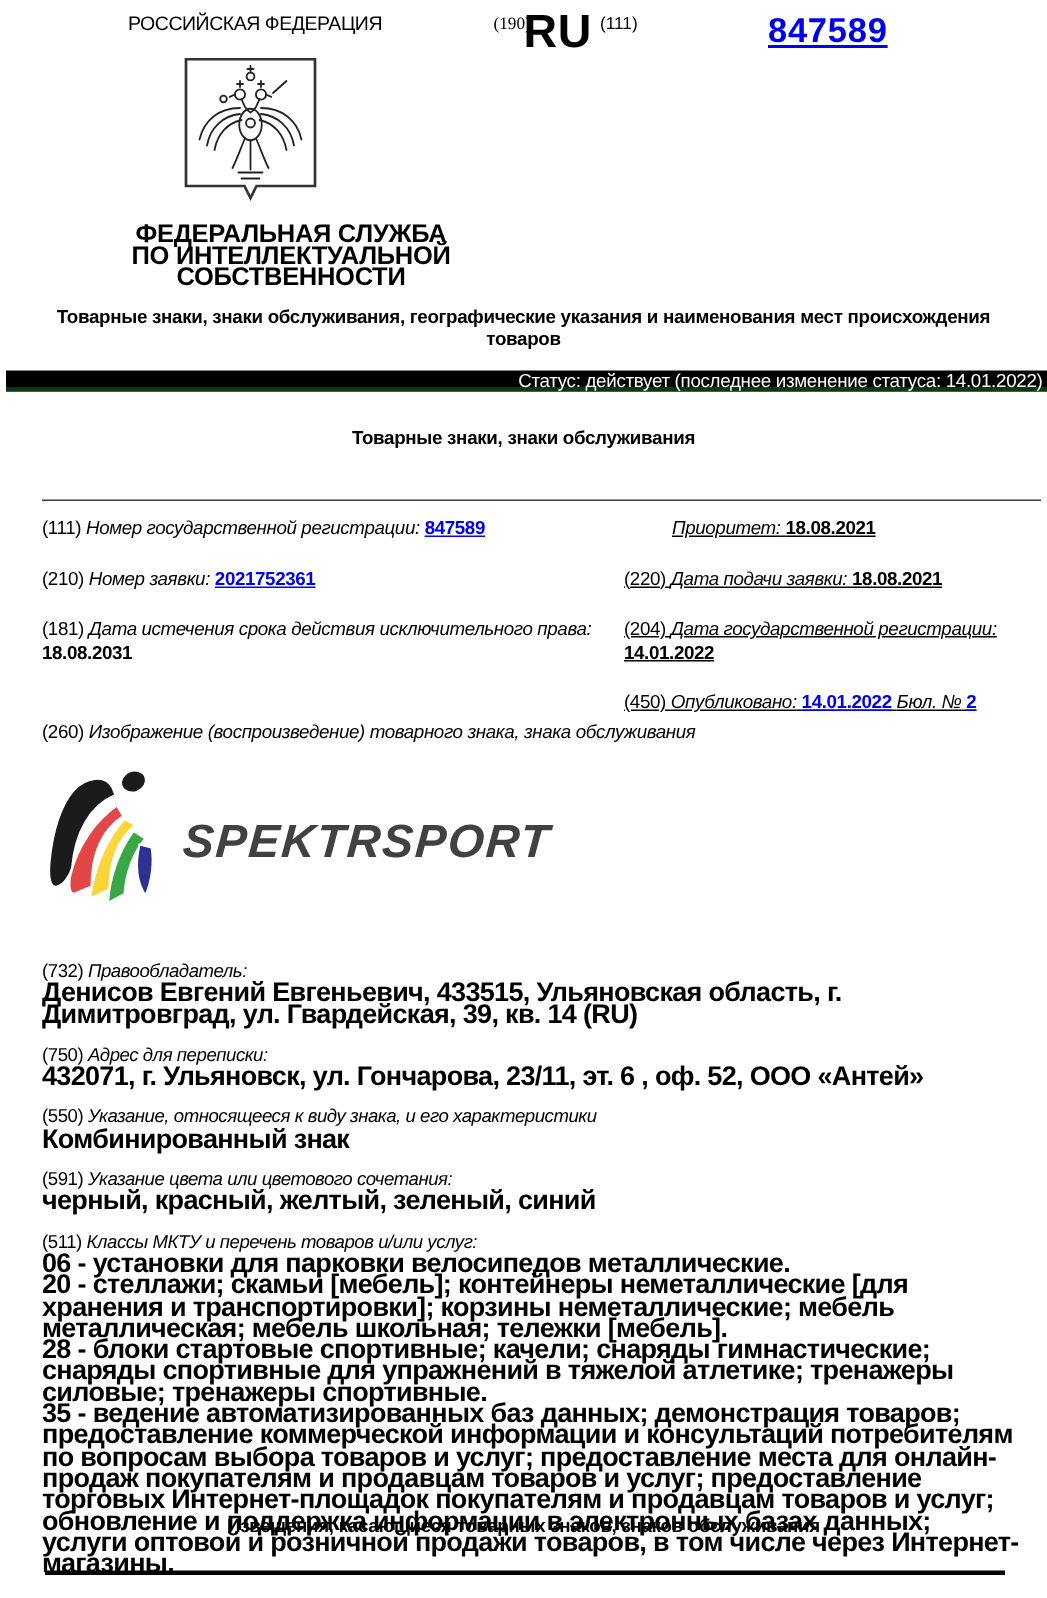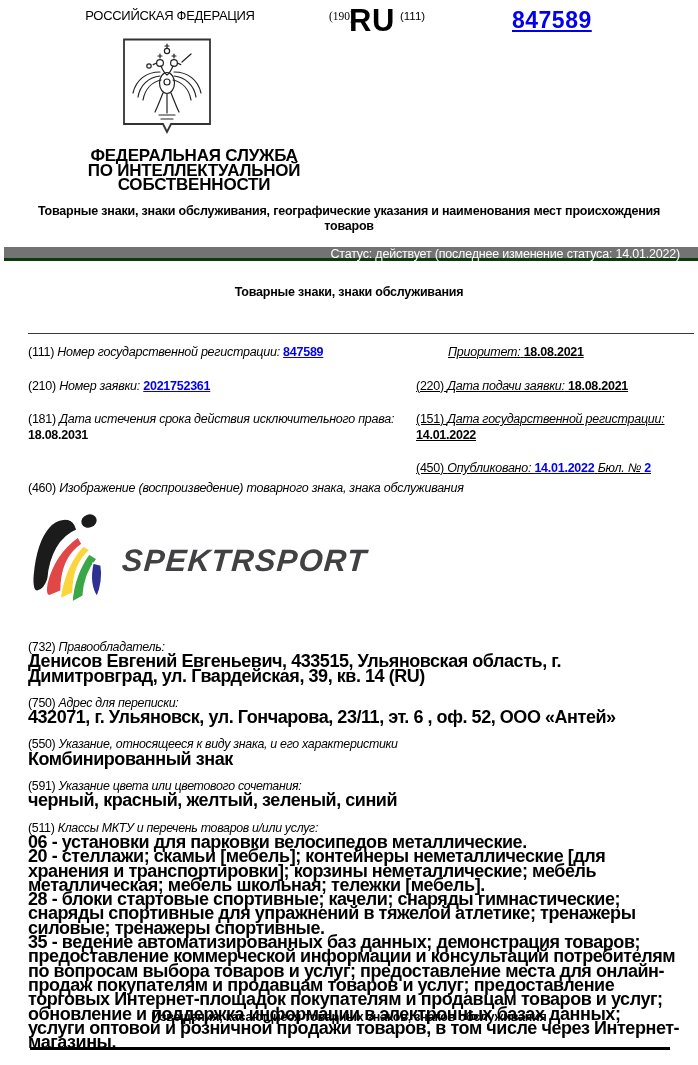--- a/index.html
+++ b/index.html
@@ -24,23 +24,23 @@
   .agency {
     position:absolute; top:149px; left:0; width:340px; text-align:center;
     font-weight:bold; font-size:17px; line-height:14.5px; letter-spacing:-0.2px;margin-left:24px;
   }
   .doc-type {
     position:absolute; top:204px; left:28px; width:642px; text-align:center;
     font-weight:bold; font-size:12.5px; line-height:14.5px; letter-spacing:-0.2px;
   }
   .status-bar {
     position:absolute; top:247px; left:4px; right:0; height:14px;
-    background:#737373; border-bottom:3px solid #0d3a0d;
+    background:#000000; border-bottom:3px solid #0d3a0d;
     color:#fff; font-size:12.5px; line-height:14px; text-align:right;
-    padding-right:18px; letter-spacing:-0.2px;
+    padding-right:3px; letter-spacing:-0.2px;
   }
   .sec-heading {
     position:absolute; top:285px; left:0; width:100%; text-align:center;
     font-weight:bold; font-size:12.5px; letter-spacing:-0.2px;
   }
   .top-rule { position:absolute; top:333px; left:28px; right:4px; border-top:1px solid #3a3a3a; }
   .col-left  { position:absolute; top:345px; left:28px;  width:412px; }
   .col-right { position:absolute; top:345px; left:416px; width:280px;text-decoration:underline; }
   .info-row { margin-bottom:18px; font-size:12.5px; line-height:15.5px; letter-spacing:-0.25px; }
   .indent { padding-left:32px; }
@@ -139,35 +139,35 @@
     <div class="info-row indent">
       <span class="lbl">Приоритет:</span>
       <span class="val-inline">18.08.2021</span>
     </div>
     <div class="info-row">
       <span class="code">(220)</span>
       <span class="lbl">Дата подачи заявки:</span>
       <span class="val-inline">18.08.2021</span>
     </div>
     <div class="info-row">
-      <span class="code">(151)</span>
+      <span class="code">(204)</span>
       <span class="lbl">Дата государственной регистрации:</span>
       <div class="val">14.01.2022</div>
     </div>
     <div class="info-row">
       <span class="code">(450)</span>
       <span class="lbl">Опубликовано:</span>
       <a class="lnk">14.01.2022</a>
       <span class="lbl">Бюл. №</span>
       <a class="lnk">2</a>
     </div>
   </div>
 
   <div class="mark-label">
-    <span class="code">(460)</span>
+    <span class="code">(260)</span>
     <span class="lbl">Изображение (воспроизведение) товарного знака, знака обслуживания</span>
   </div>
 
   <div class="logo">
     <svg class="logo-icon" viewBox="0 0 80 125" width="80" height="125">
       <g stroke="#fff" stroke-width="1.4">
         <path fill="#1b1b1b" d="M45,22 C40,13 27,15 19,24 C11,33 5,50 3,72 C2,84 4,89 8,88 C12,87 16,82 18,76 C20,52 30,34 47,27 Z"></path>
         <path fill="#e04746" d="M48,34 C34,44 22,60 17,80 C15.5,88 16.5,92 19,93 L31,88 C31,68 37,51 52,41 Z"></path>
         <path fill="#fcd53a" d="M53,43 C42,55 33,74 30,96 L43,90 C43,73 48,57 60,47 Z"></path>
         <path fill="#3aa746" d="M59,51 C50,63 43,81 42,99 L53,93 C54,79 59,65 67,56 Z"></path>

